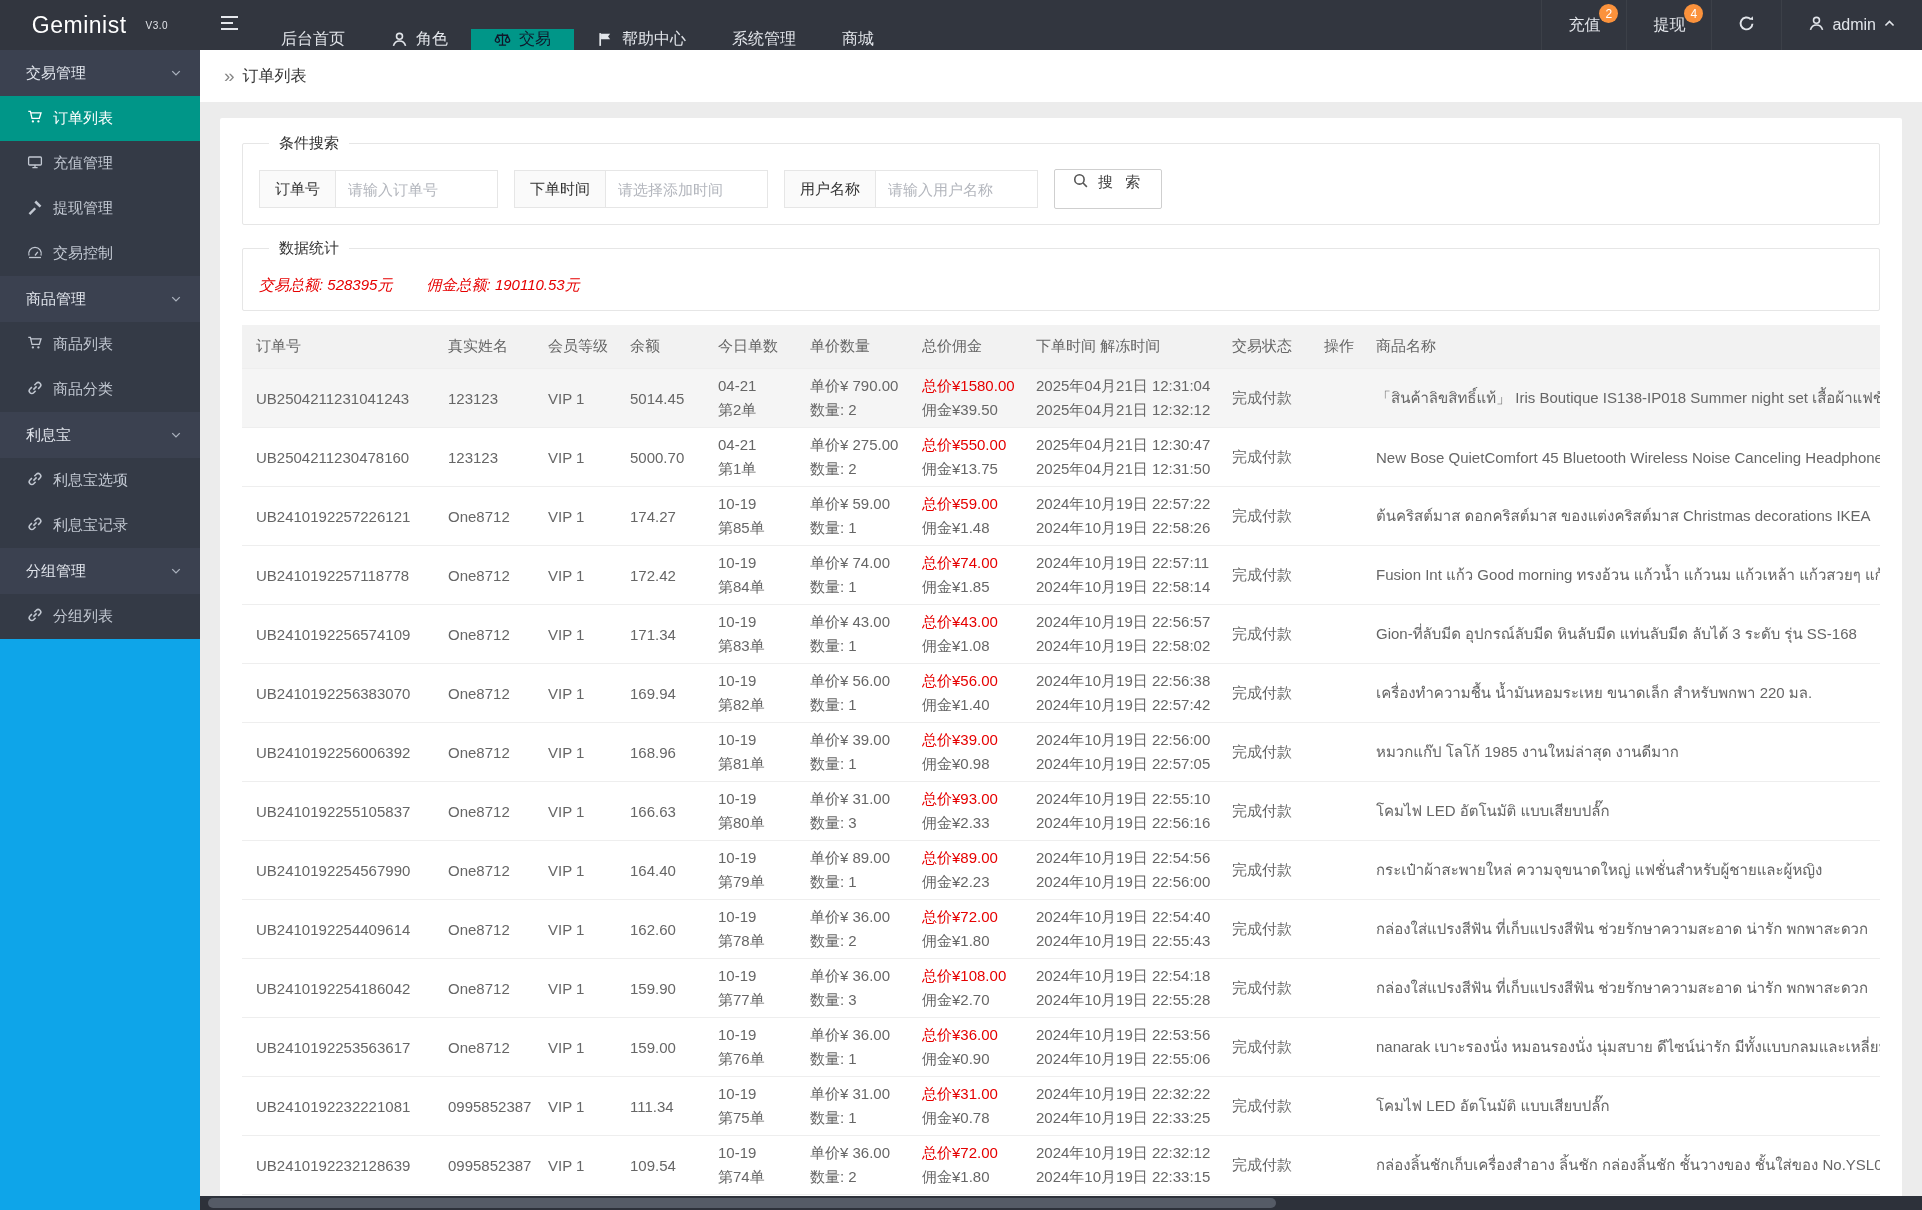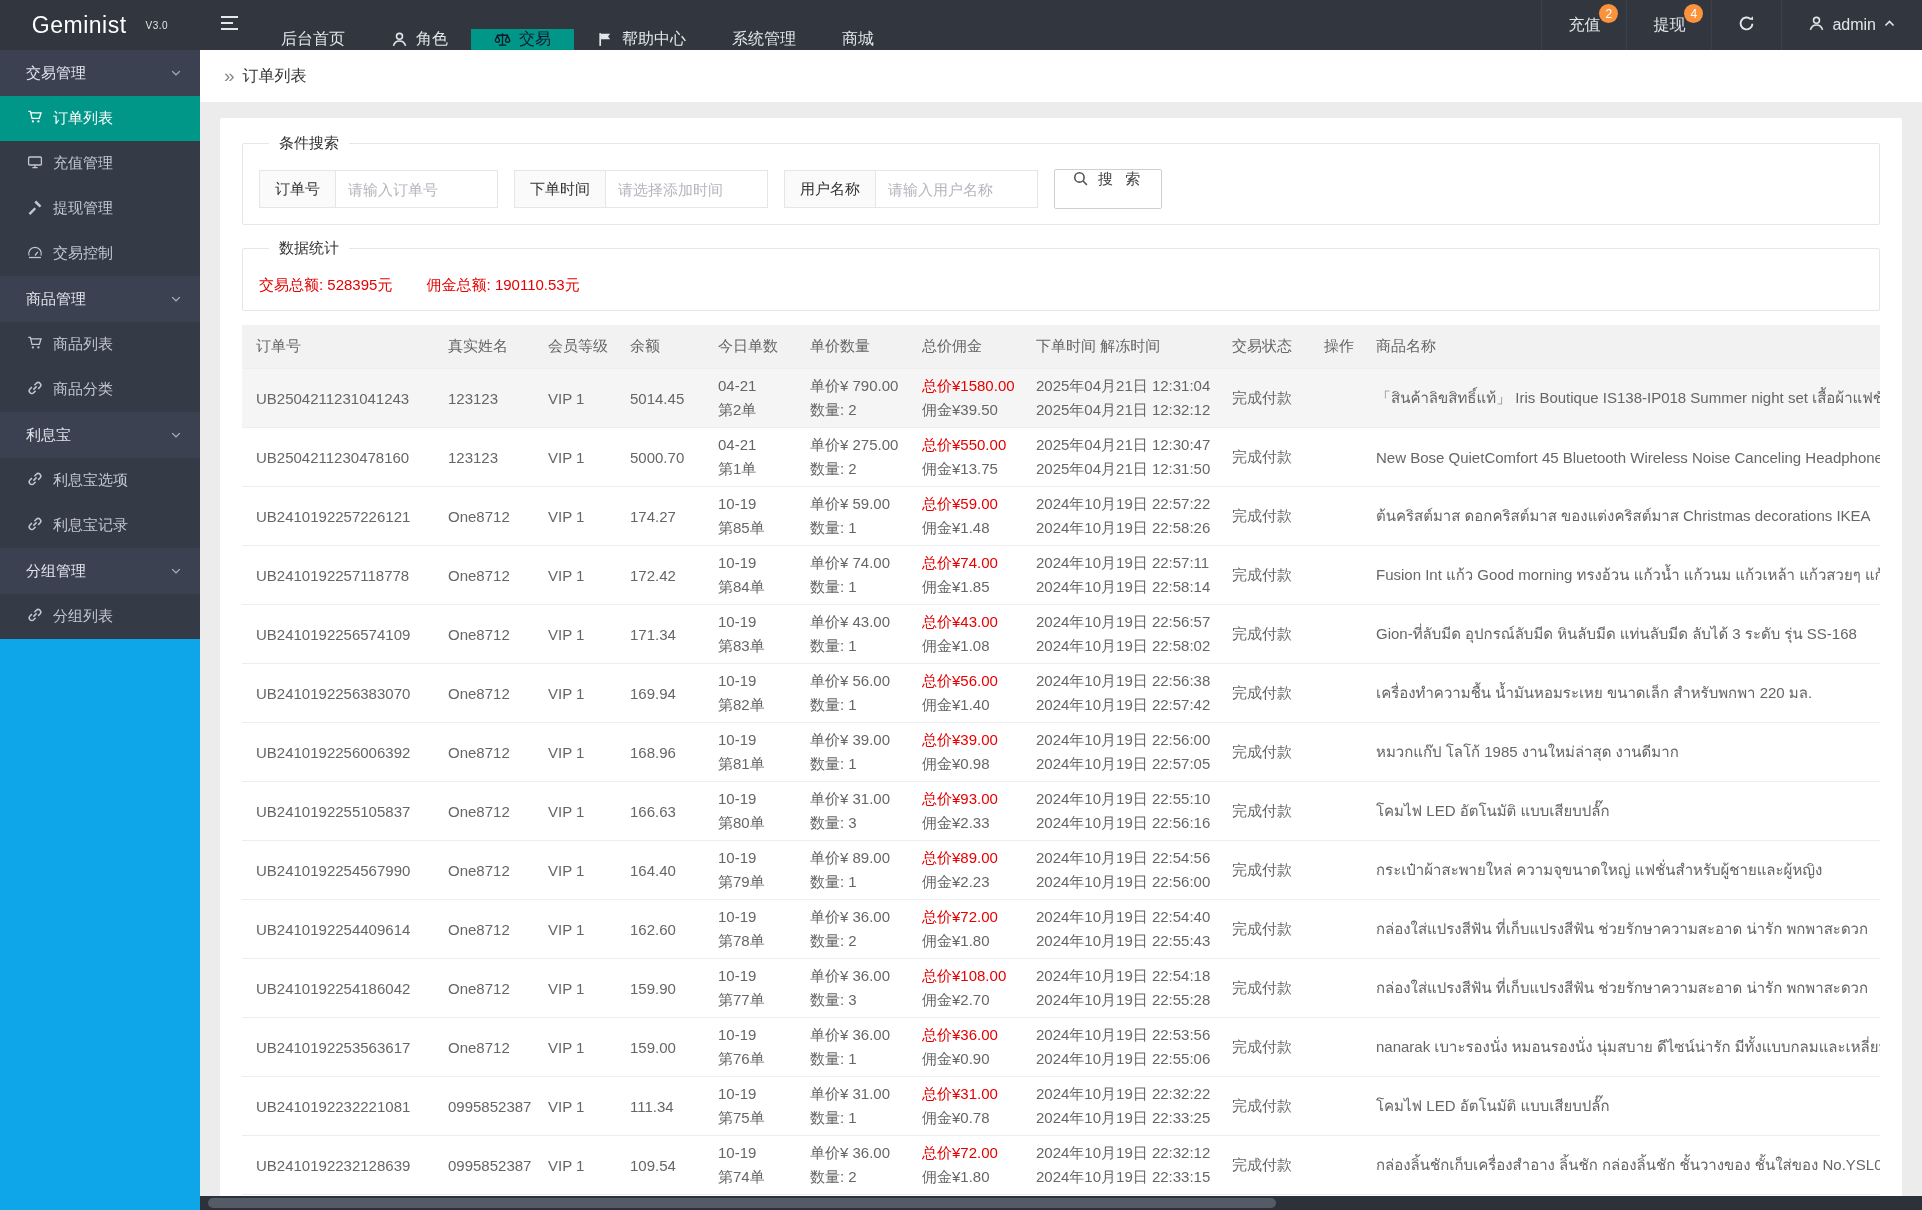--- a/index.html
+++ b/index.html
@@ -57,27 +57,27 @@
   fieldset legend { padding:0 10px; margin-left:10px; font-size:15px; color:#333; }
   .fs-stats { margin-top:14px; }
 
   .search-row { display:flex; align-items:center; gap:16px; padding-top:4px; }
   .pair { display:flex; }
   .pair .lbl { border:1px solid #e6e6e6; background:#fafafa; height:38px; line-height:36px;
                padding:0 15px; font-size:15px; color:#333; white-space:nowrap; }
   .pair input { height:38px; border:1px solid #e6e6e6; margin-left:-1px; padding:17px 12px;
                width:163px; font-size:15px; color:#333; outline:none; background:#fff; }
   .pair input::placeholder { color:#b3b6bd; }
-  .btn-search { display:flex; align-items:flex-start; gap:9px; height:40px; padding:0 17px;
+  .btn-search { display:flex; align-items:flex-end; gap:9px; height:40px; padding:16px 17px;
                background:#fff; border:1px solid #cfcfcf; border-radius:2px; font-size:15px;
                color:#444; cursor:pointer; letter-spacing:4px; }
   .btn-search svg { width:17px; height:17px; color:#555; }
 
   .stats-line { font-size:15px; color:#e60000; padding-top:6px; }
-  .stats-line .seg { margin-right:30px; }
+  .stats-line .seg { margin-right:30px;font-style:italic; }
 
   
   table { width:100%; border-collapse:collapse; margin-top:14px; table-layout:fixed; }
   thead th { background:#f2f2f2; text-align:left; font-weight:400; color:#666;
              font-size:15px; padding:12px 14px; white-space:nowrap; }
   tbody td { border-top:1px solid #eee; font-size:15px; color:#666; padding:5px 14px;
              vertical-align:middle; white-space:nowrap; overflow:hidden; height:59px; }
   tbody tr:first-child td { background:#f5f5f5; }
   td .l1, td .l2 { line-height:24px; }
   .red { color:#e60000; }

